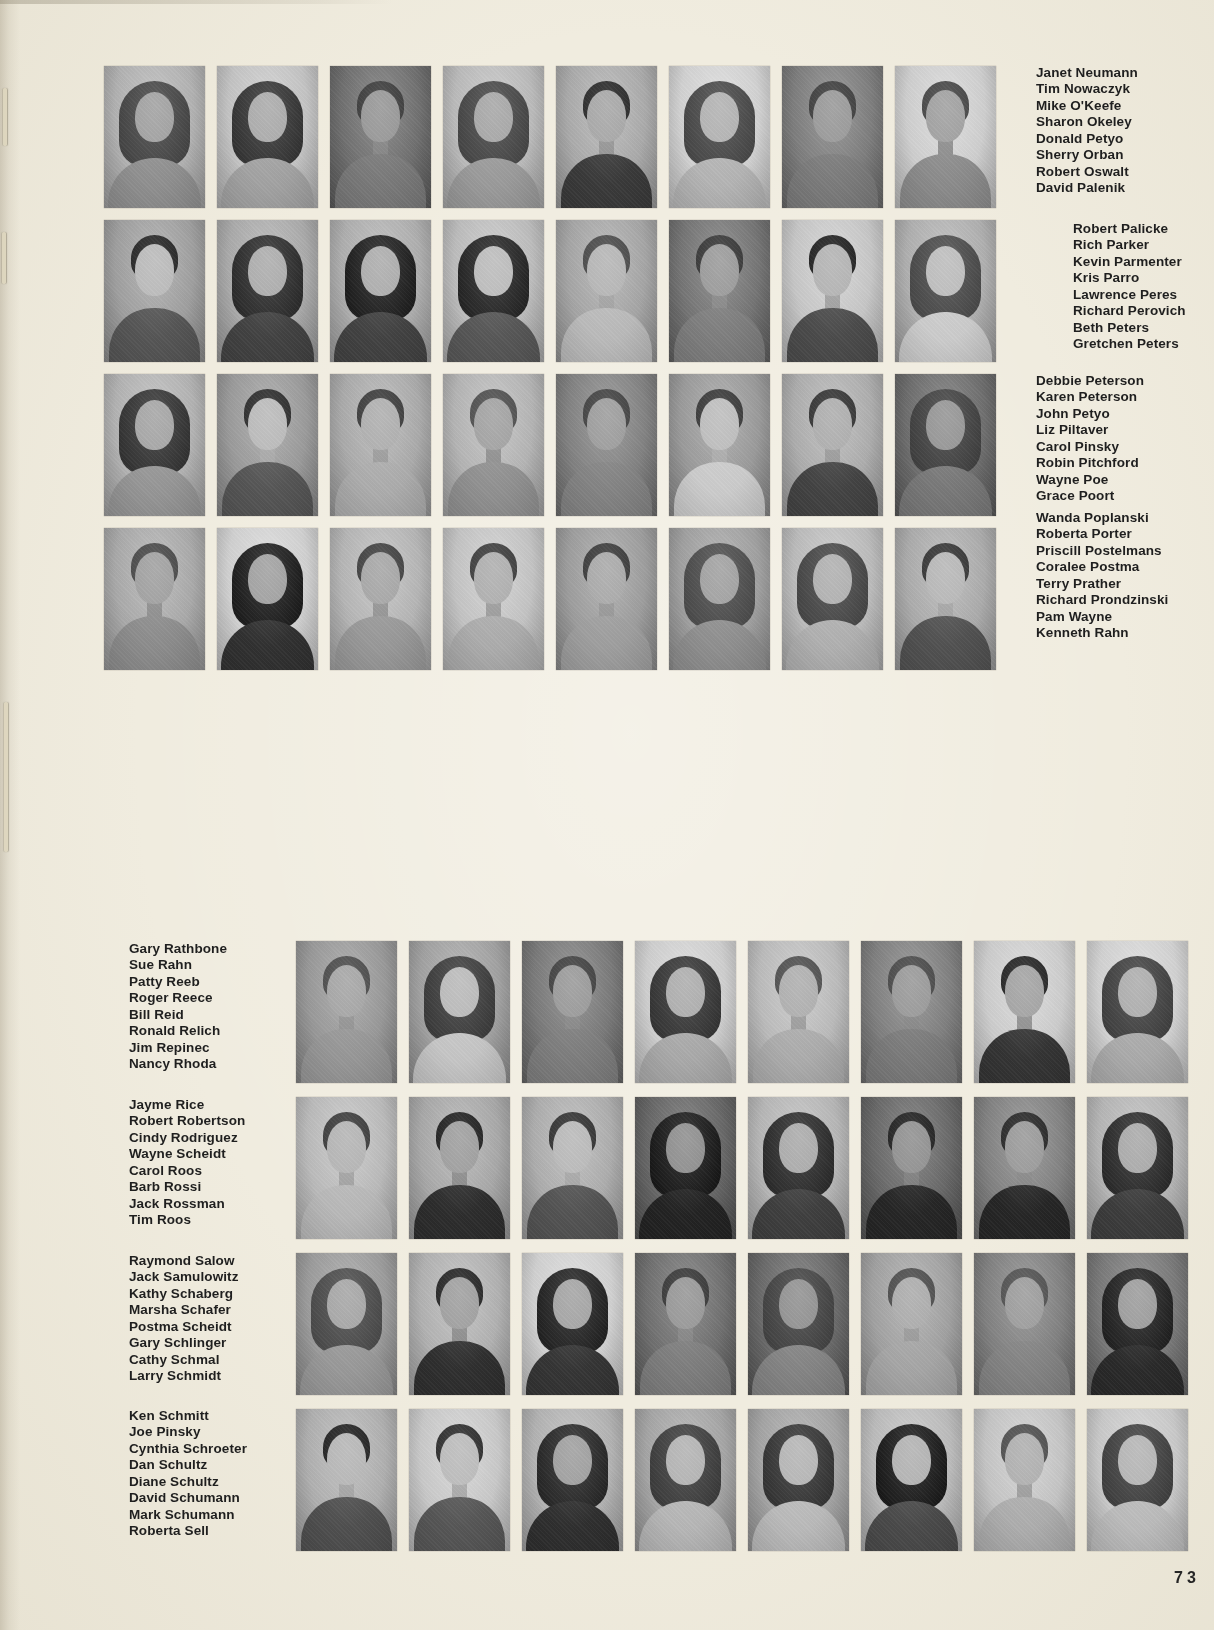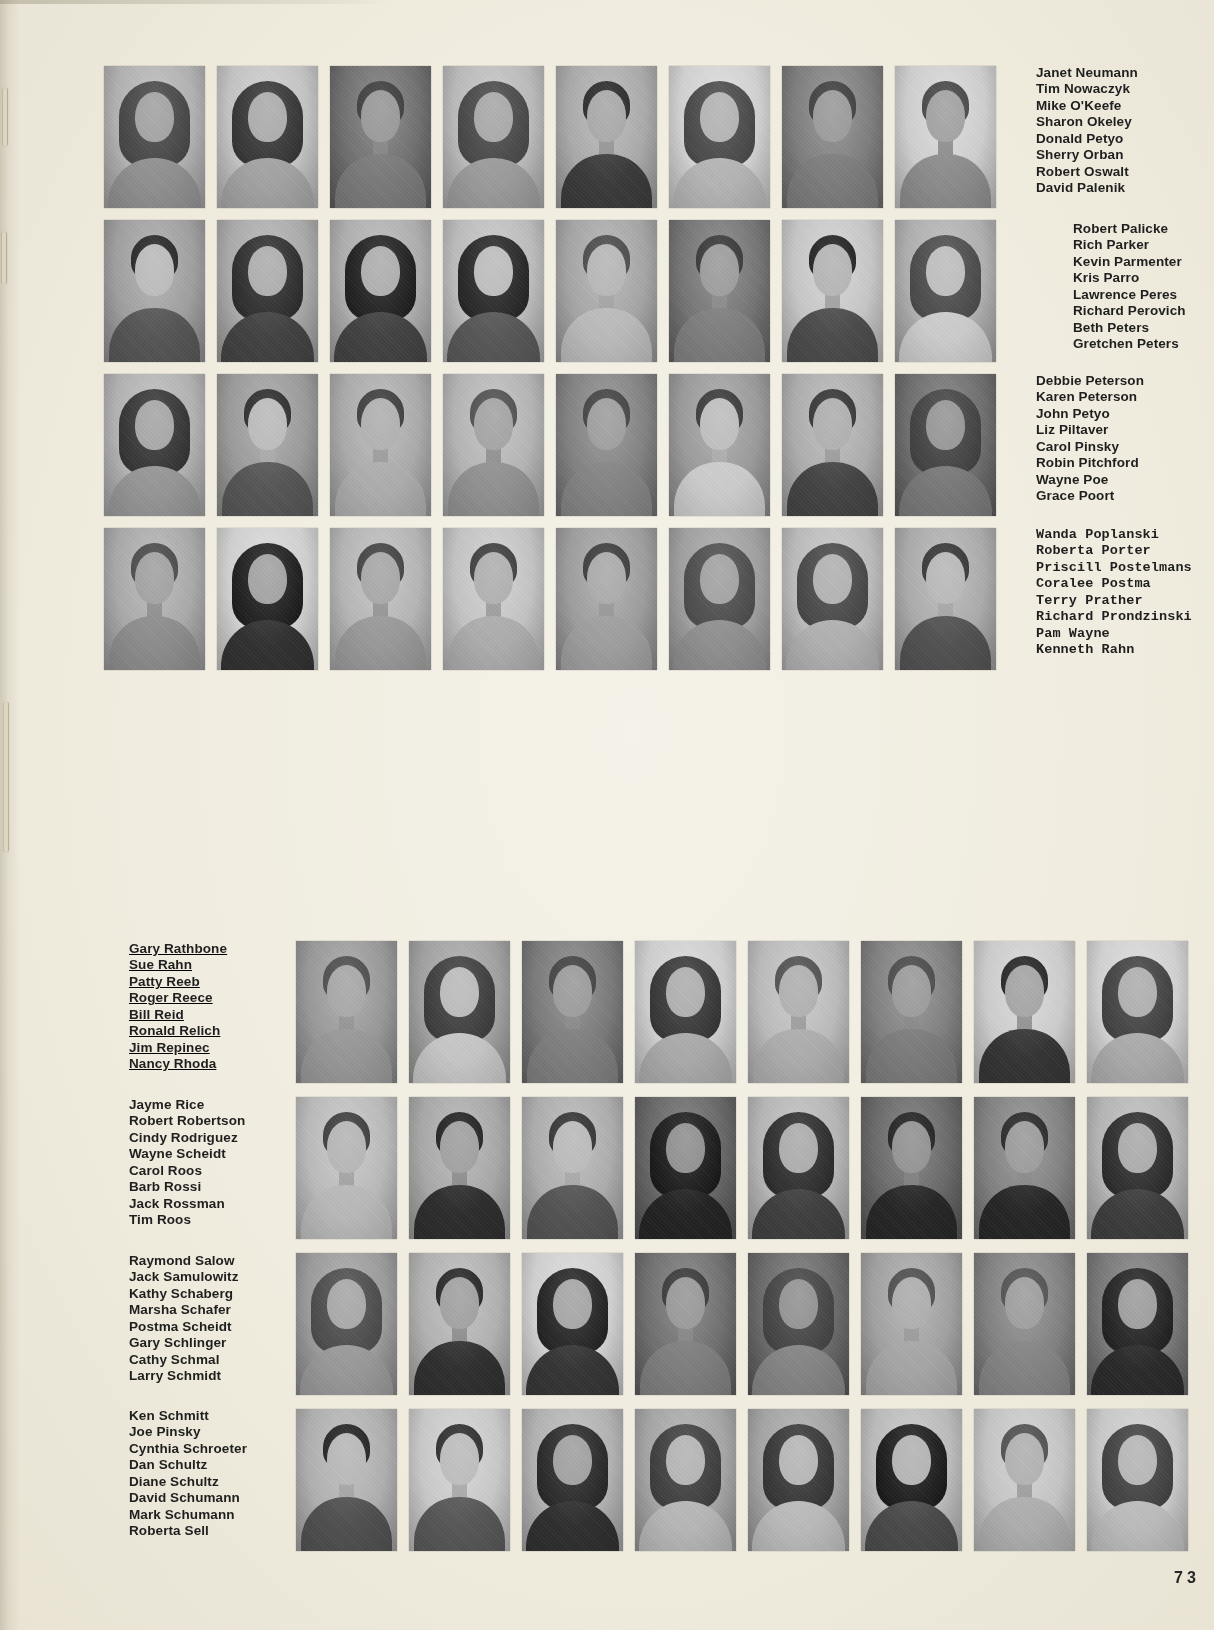--- a/index.html
+++ b/index.html
@@ -273,34 +273,34 @@
       <div class="name-block" style="left: 1036px; top: 373px;">
         <div class="name-line">Debbie Peterson</div>
         <div class="name-line">Karen Peterson</div>
         <div class="name-line">John Petyo</div>
         <div class="name-line">Liz Piltaver</div>
         <div class="name-line">Carol Pinsky</div>
         <div class="name-line">Robin Pitchford</div>
         <div class="name-line">Wayne Poe</div>
         <div class="name-line">Grace Poort</div>
       </div>
-      <div class="name-block" style="left: 1036px; top: 527px; font-family: Liberation Mono, monospace;">
+      <div class="name-block" style="left: 1036px; top: 510px;">
         <div class="name-line">Wanda Poplanski</div>
         <div class="name-line">Roberta Porter</div>
         <div class="name-line">Priscill Postelmans</div>
         <div class="name-line">Coralee Postma</div>
         <div class="name-line">Terry Prather</div>
         <div class="name-line">Richard Prondzinski</div>
         <div class="name-line">Pam Wayne</div>
         <div class="name-line">Kenneth Rahn</div>
       </div>
     </div>
 
   <div id="bottom-names">
-      <div class="name-block" style="left: 129px; top: 941px; text-decoration: underline;">
+      <div class="name-block" style="left: 129px; top: 941px;">
         <div class="name-line">Gary Rathbone</div>
         <div class="name-line">Sue Rahn</div>
         <div class="name-line">Patty Reeb</div>
         <div class="name-line">Roger Reece</div>
         <div class="name-line">Bill Reid</div>
         <div class="name-line">Ronald Relich</div>
         <div class="name-line">Jim Repinec</div>
         <div class="name-line">Nancy Rhoda</div>
       </div>
       <div class="name-block" style="left: 129px; top: 1097px;">

